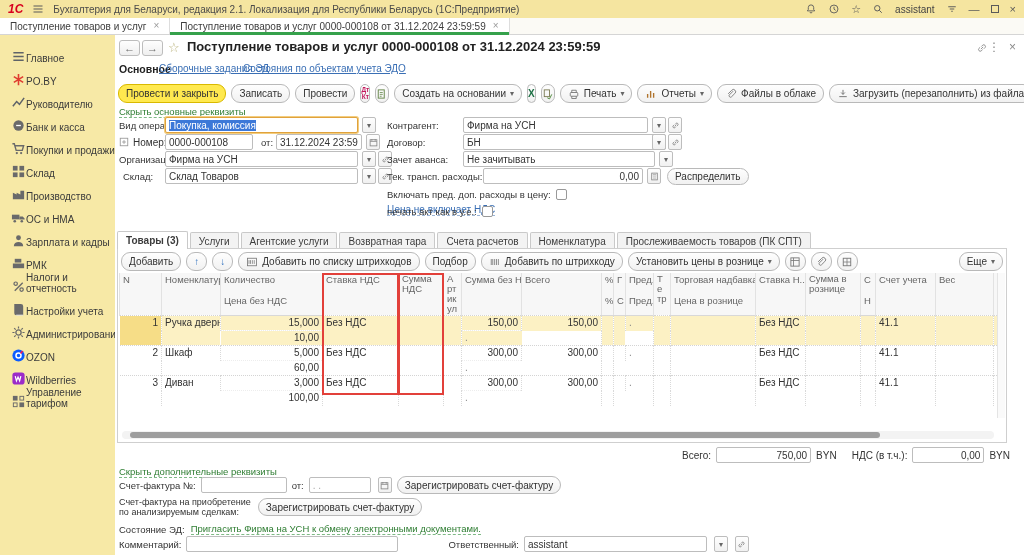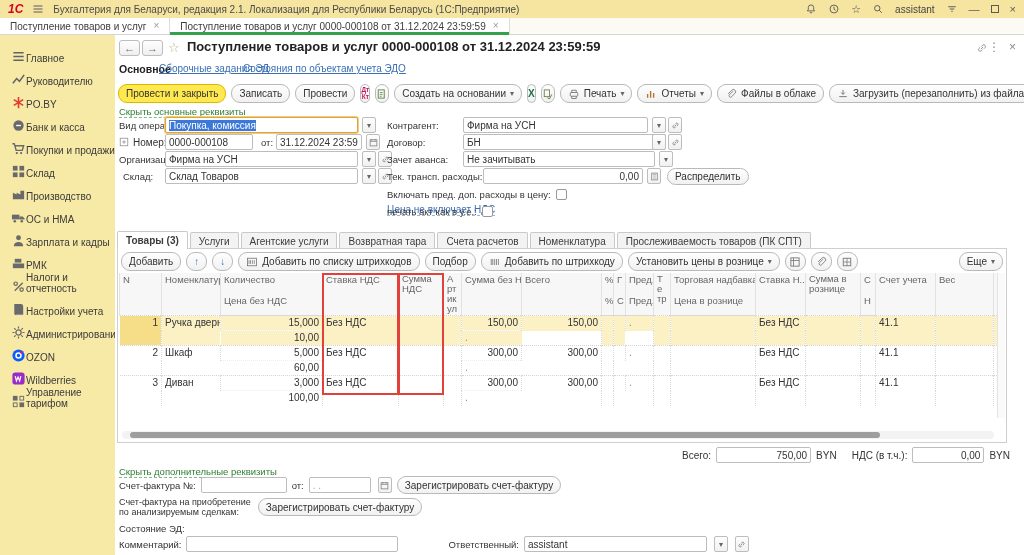--- a/index.html
+++ b/index.html
@@ -138,29 +138,29 @@
 
   <div class="sidebar">
     <div class="snav">
       <svg class="ic" viewBox="0 0 16 16">
           <path d="M2.5 4h11M2.5 8h11M2.5 12h11" stroke="#5f6368" stroke-width="1.8" fill="none"></path>
         </svg>
       <span>Главное</span>
       </div>
     <div class="snav">
       <svg class="ic" viewBox="0 0 16 16">
+          <path d="M8 2v12M3 5l10 6M13 5L3 11" stroke="#e03c31" stroke-width="1.7" fill="none"></path>
+        </svg>
+      <span>PO.BY</span>
+      </div>
+    <div class="snav">
+      <svg class="ic" viewBox="0 0 16 16">
           <path d="M2 12l4-5 3 3 5-7" stroke="#5f6368" stroke-width="1.6" fill="none"></path>
         </svg>
       <span>Руководителю</span>
-      </div>
-    <div class="snav">
-      <svg class="ic" viewBox="0 0 16 16">
-          <path d="M8 2v12M3 5l10 6M13 5L3 11" stroke="#e03c31" stroke-width="1.7" fill="none"></path>
-        </svg>
-      <span>PO.BY</span>
       </div>
     <div class="snav">
       <svg class="ic" viewBox="0 0 16 16">
           <circle cx="8" cy="8" r="5.5" fill="#6a6a6a"></circle>
           <path d="M5.5 8h5" stroke="#fff" stroke-width="1.4"></path>
         </svg>
       <span>Банк и касса</span>
       </div>
     <div class="snav">
       <svg class="ic" viewBox="0 0 16 16">
@@ -689,20 +689,21 @@
     <div class="abs" style="left:4px;top:462px;display:flex;align-items:center;gap:7px">
       <span class="lbl" style="font-size:9px;white-space:pre-line;line-height:10px">Счет-фактура на приобретение
 по анализируемым сделкам:</span>
       <span class="btn" style="height:18px">
           <span>Зарегистрировать счет-фактуру</span>
         </span>
     </div>
 
     <div class="abs" style="left:4px;top:488px;display:flex;align-items:center;gap:6px">
       <span class="lbl" style="font-size:9.5px">Состояние ЭД:</span>
+      <a class="glink" style="font-size:9.5px">Пригласить Фирма на УСН к обмену электронными документами.</a>
     </div>
 
     <div class="abs" style="left:4px;top:501px;display:flex;align-items:center;gap:5px">
       <span class="lbl" style="font-size:9.5px">Комментарий:</span>
       <span class="field" style="width:212px">
           <span class="val"></span>
         </span>
       <span class="lbl" style="font-size:9.5px;margin-left:45px">Ответственный:</span>
       <span class="field" style="width:183px">
           <span class="val">assistant</span>

